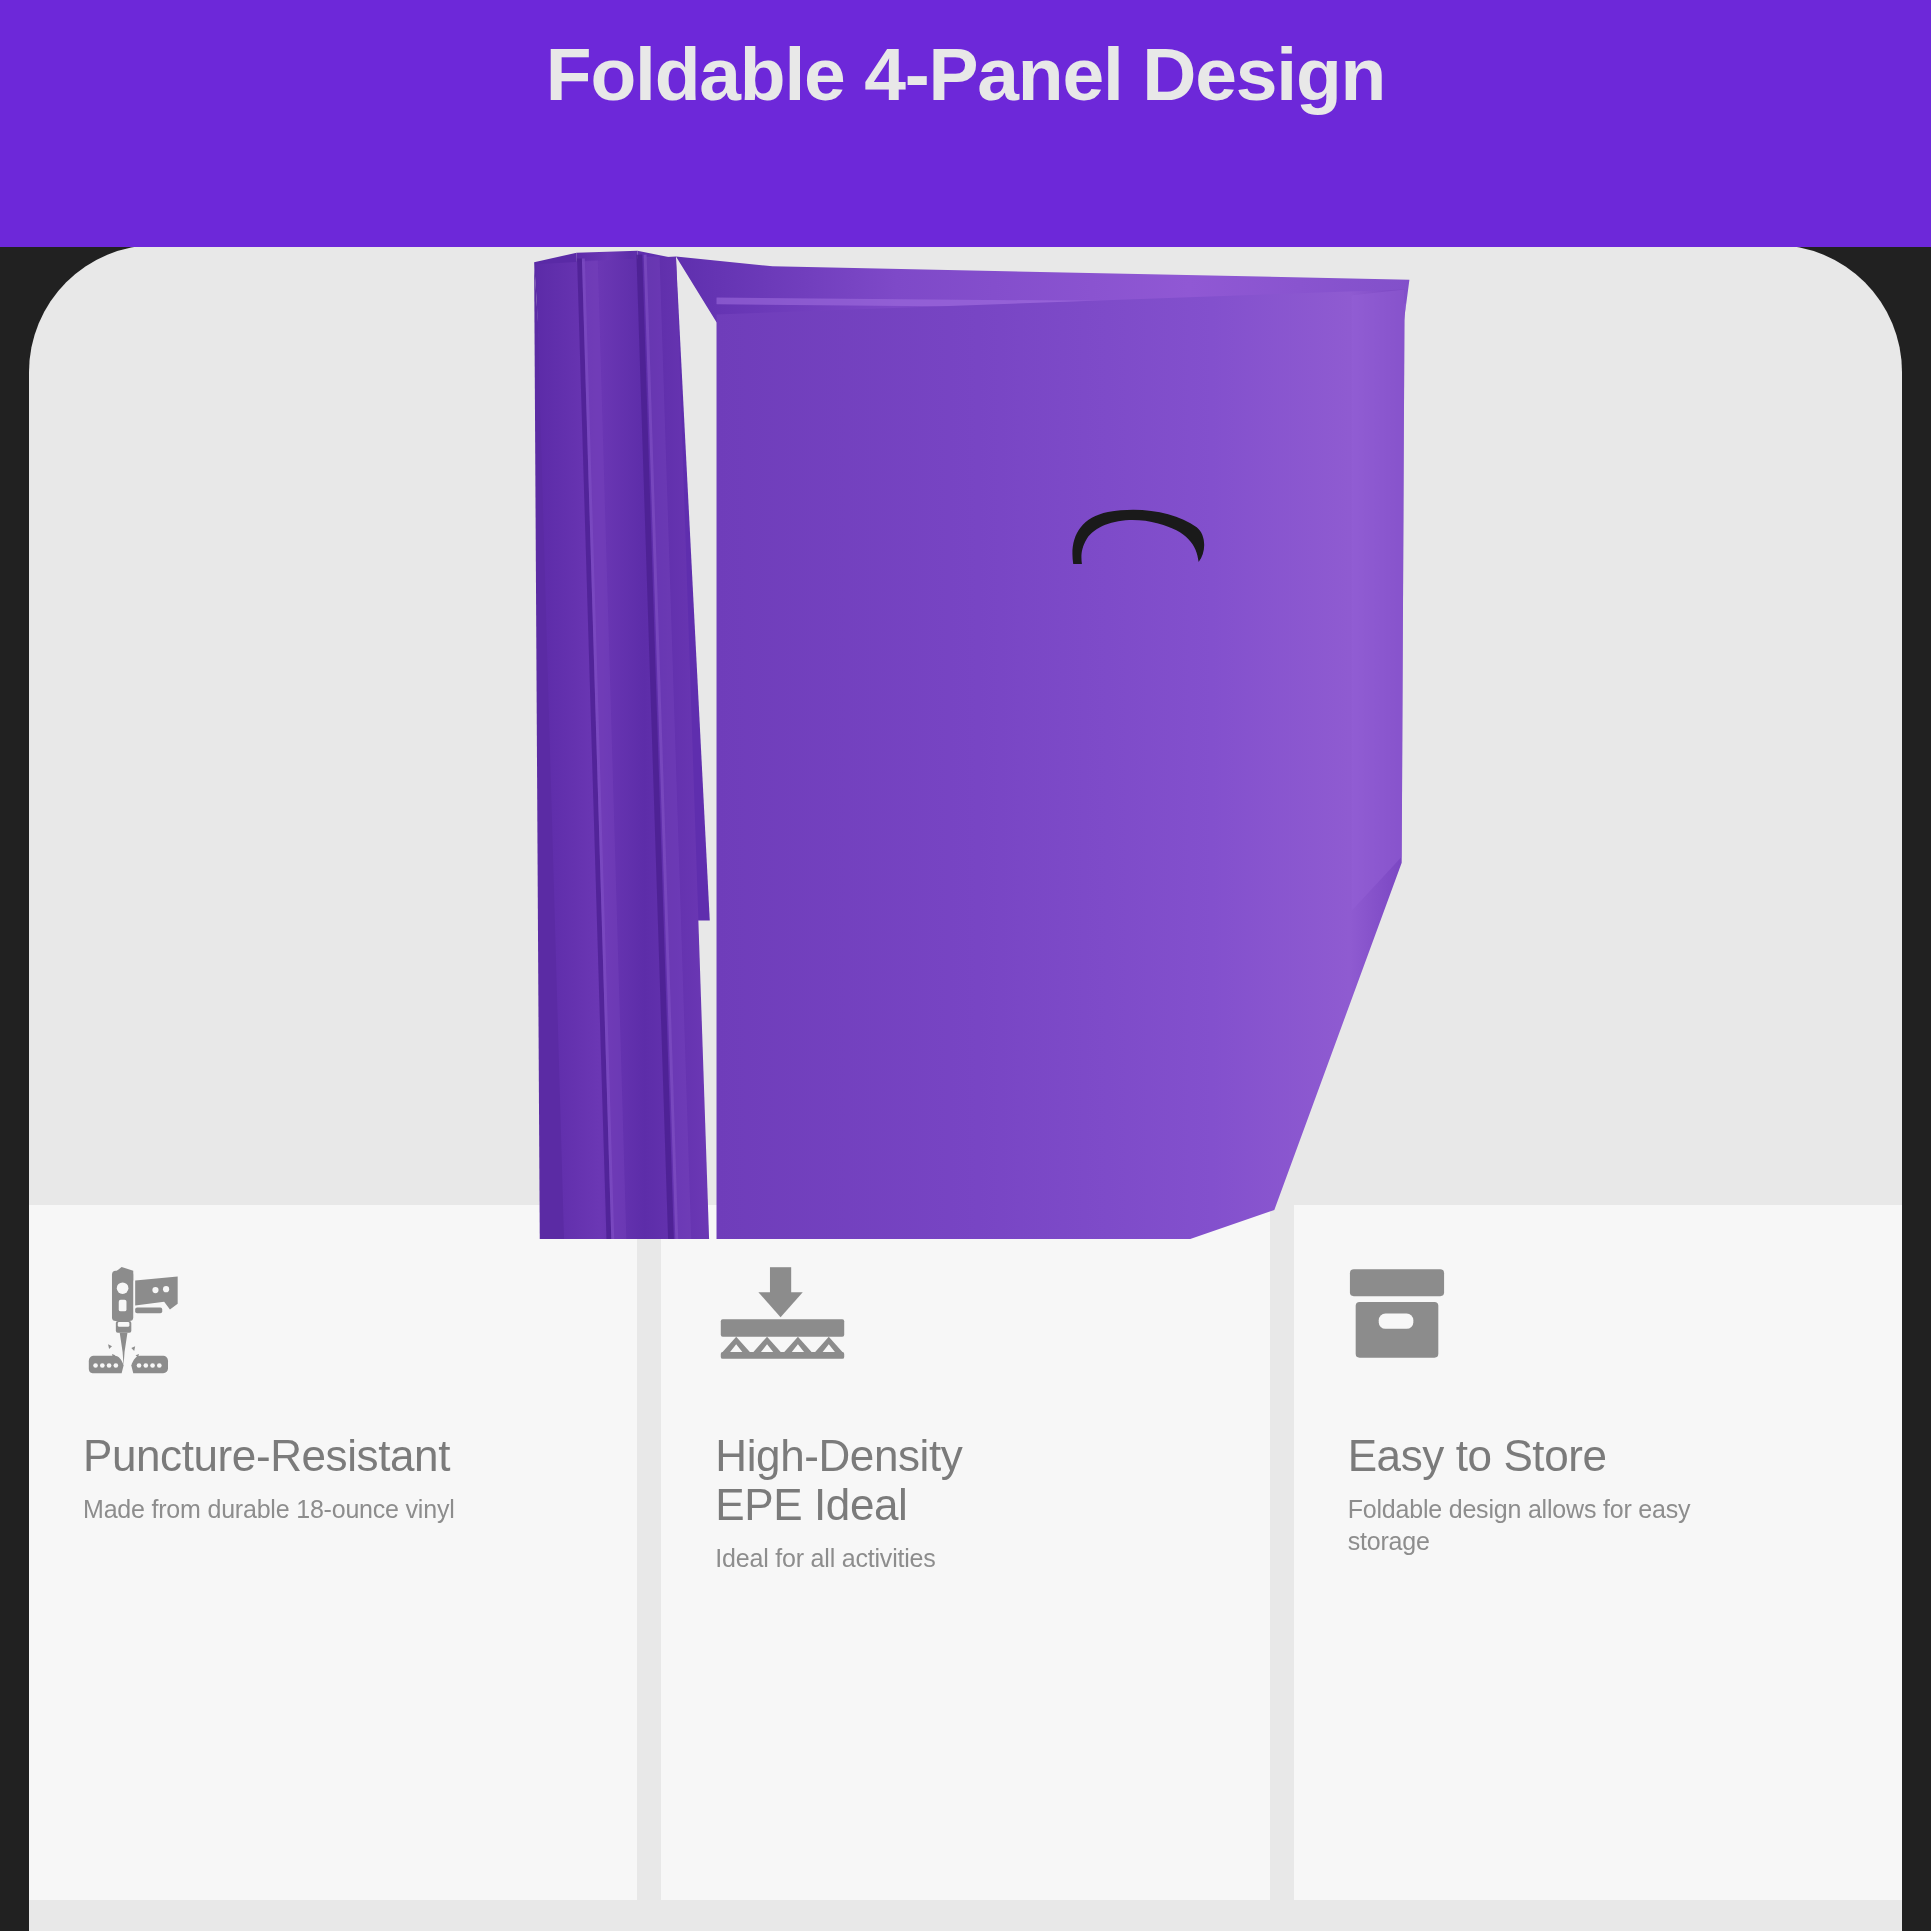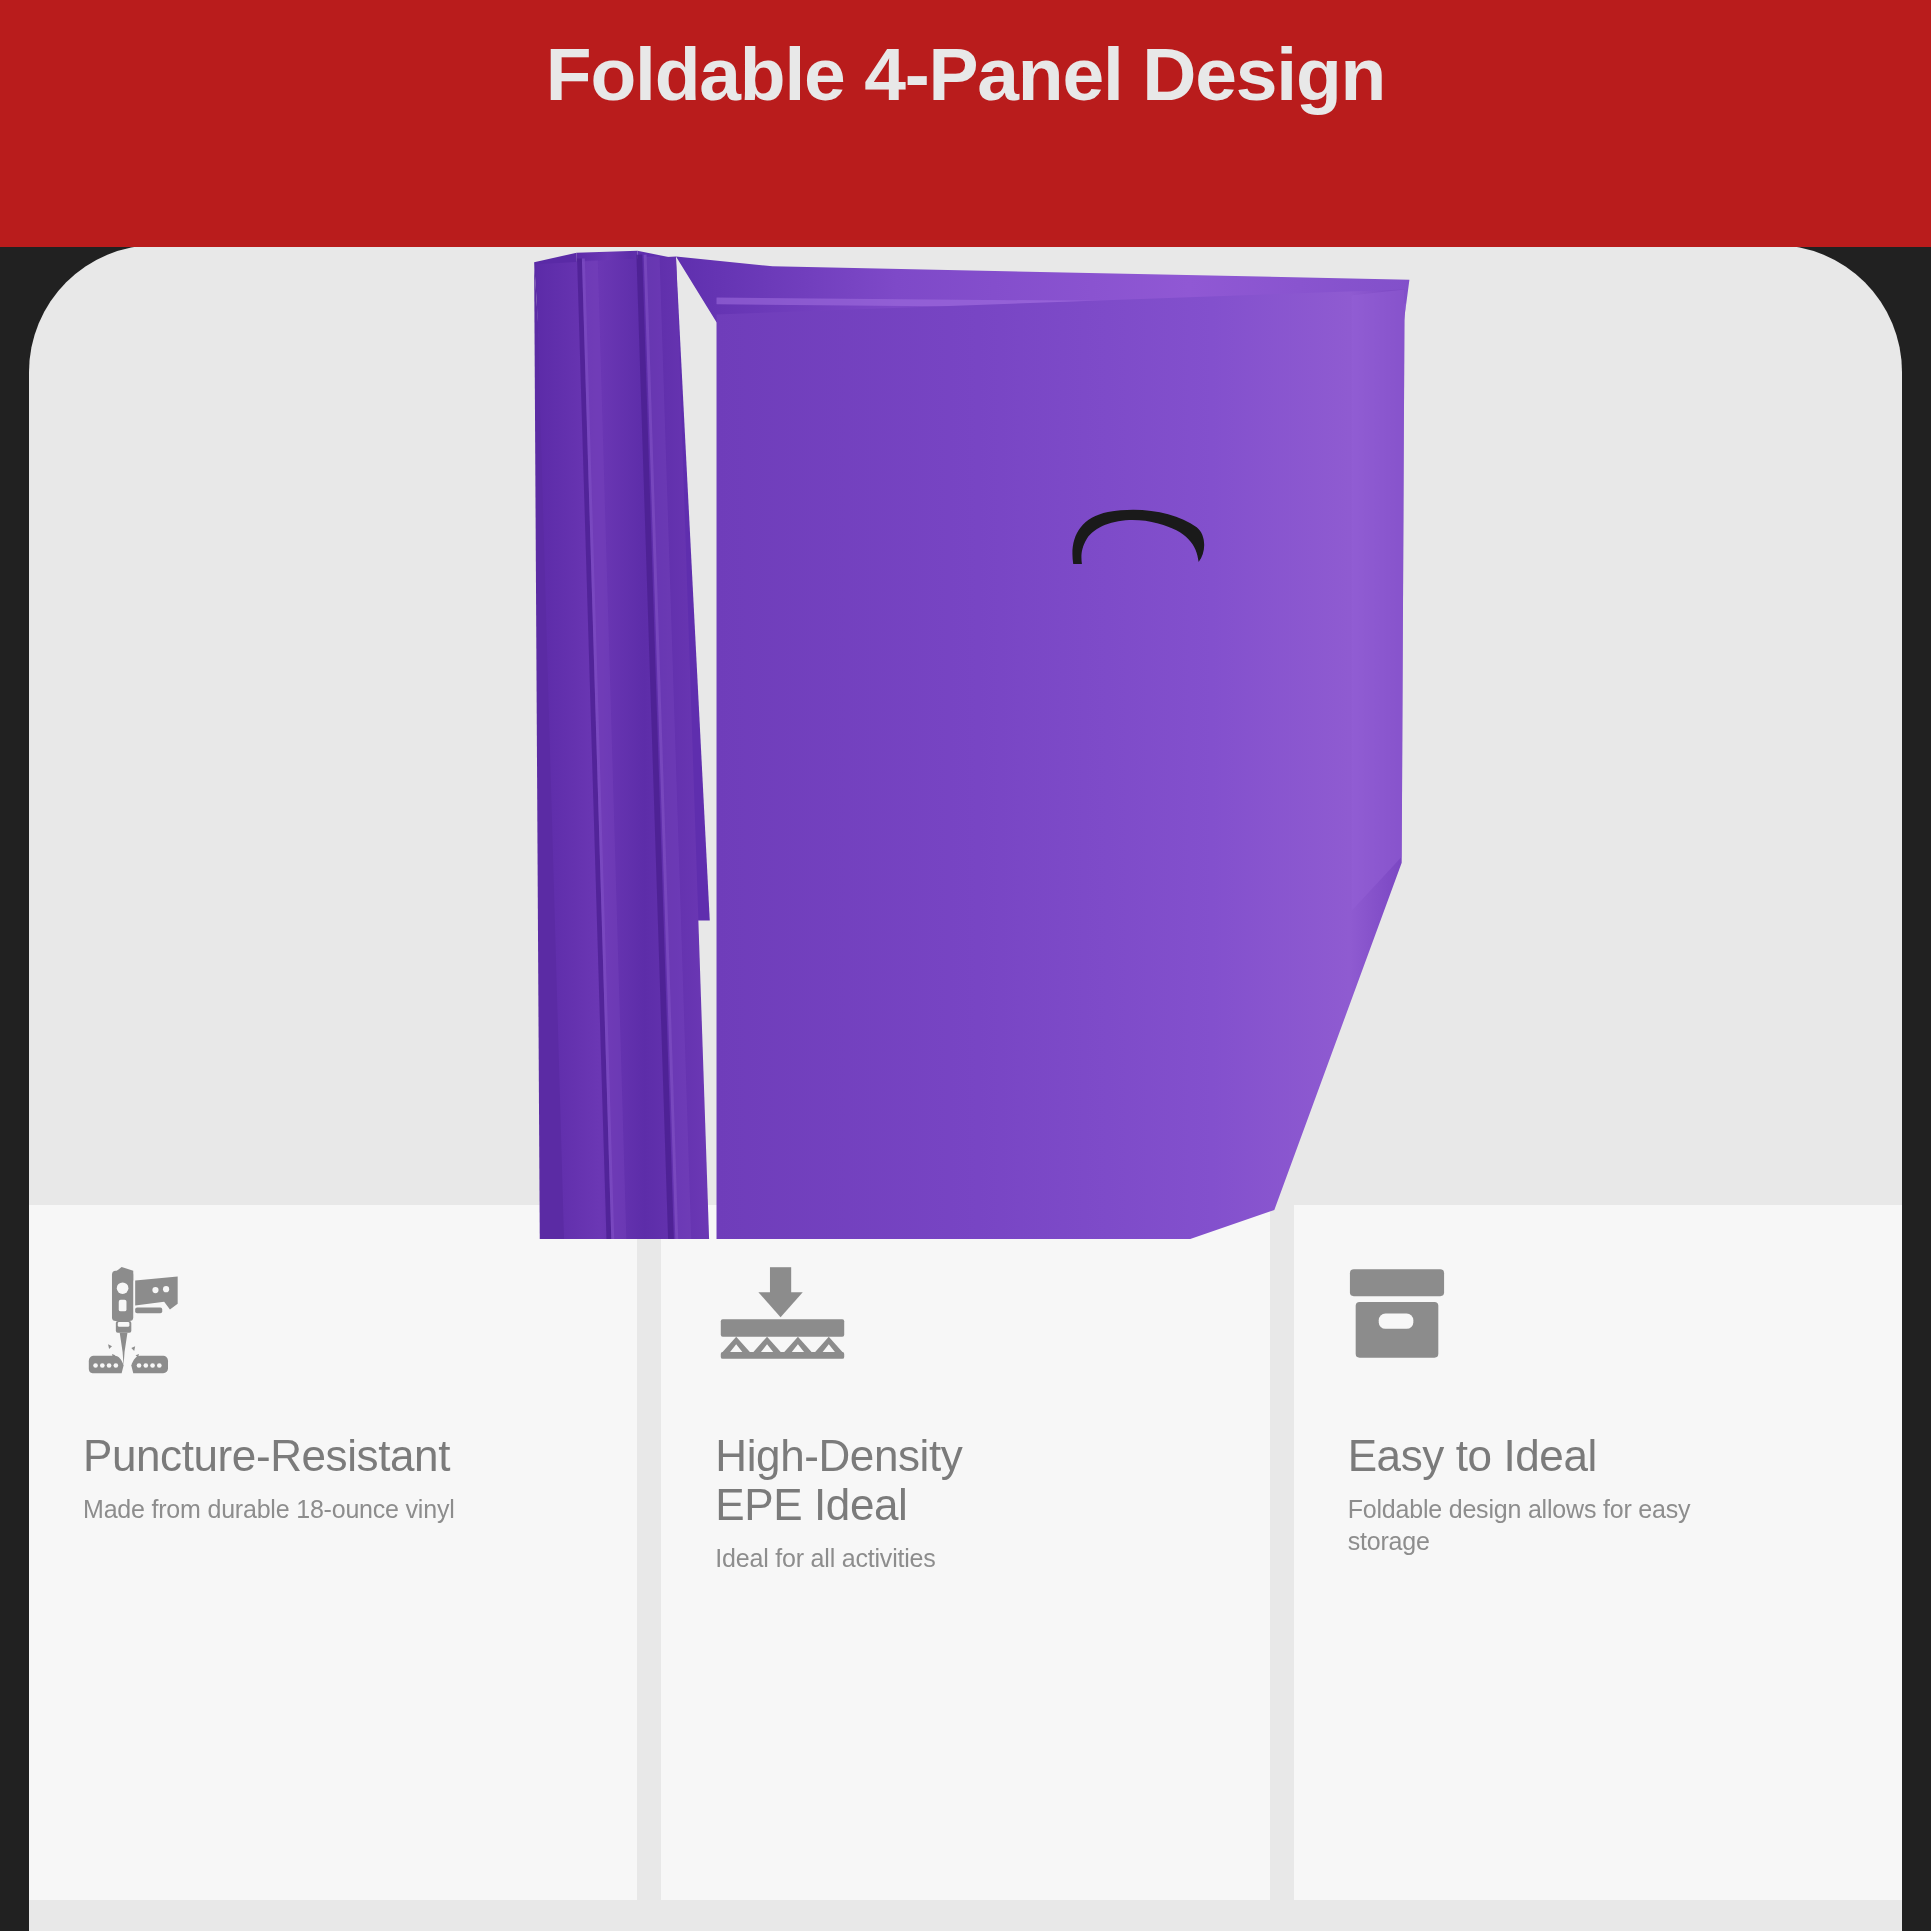--- a/index.html
+++ b/index.html
@@ -22,21 +22,21 @@
     overflow: hidden;
   }
 
   
   .header {
     position: absolute;
     left: 0;
     top: 0;
     width: 1931px;
     height: 247px;
-    background: #b91c1c;
+    background: #6d28d9;
     text-align: center;
     z-index: 5;
   }
   .header-title {
     margin: 0;
     padding-top: 29px;
     font-size: 75px;
     font-weight: 700;
     letter-spacing: -1.2px;
     color: #e8e8e8;
@@ -313,20 +313,20 @@
       <div class="card-icon">
         <svg width="98" height="97" viewBox="0 0 102 100" fill="#8c8c8c">
 
           <rect x="2" y="4" width="98" height="28" rx="4"></rect>
 
           <rect x="8" y="38" width="86" height="58" rx="4"></rect>
 
           <rect x="32" y="50" width="36" height="16" rx="7" fill="#f7f7f7"></rect>
         </svg>
       </div>
-      <h2 class="card-title">Easy to Ideal</h2>
+      <h2 class="card-title">Easy to Store</h2>
       <p class="card-desc">Foldable design allows for easy storage</p>
     </div>
   </div>
 
   <div class="bottom-strip"></div>
 </div>
 
 
 </body></html>

